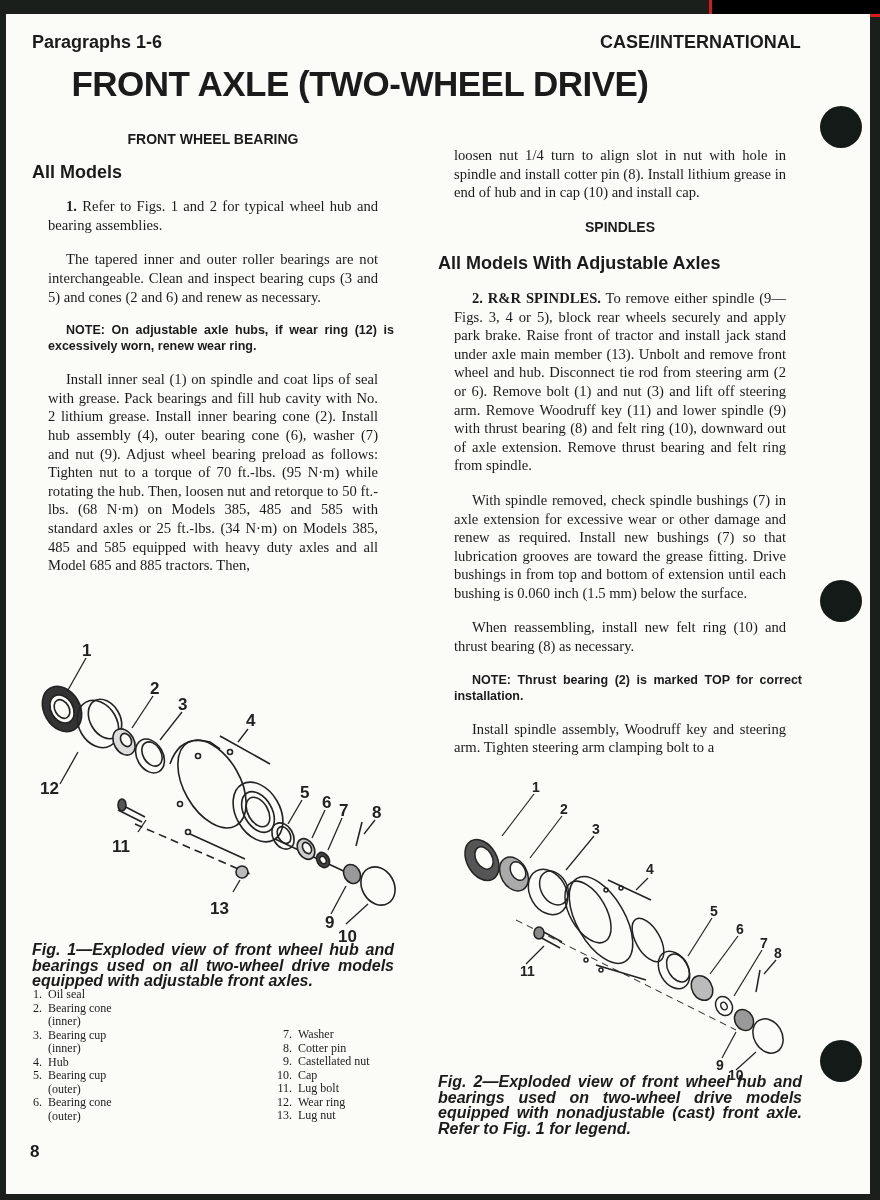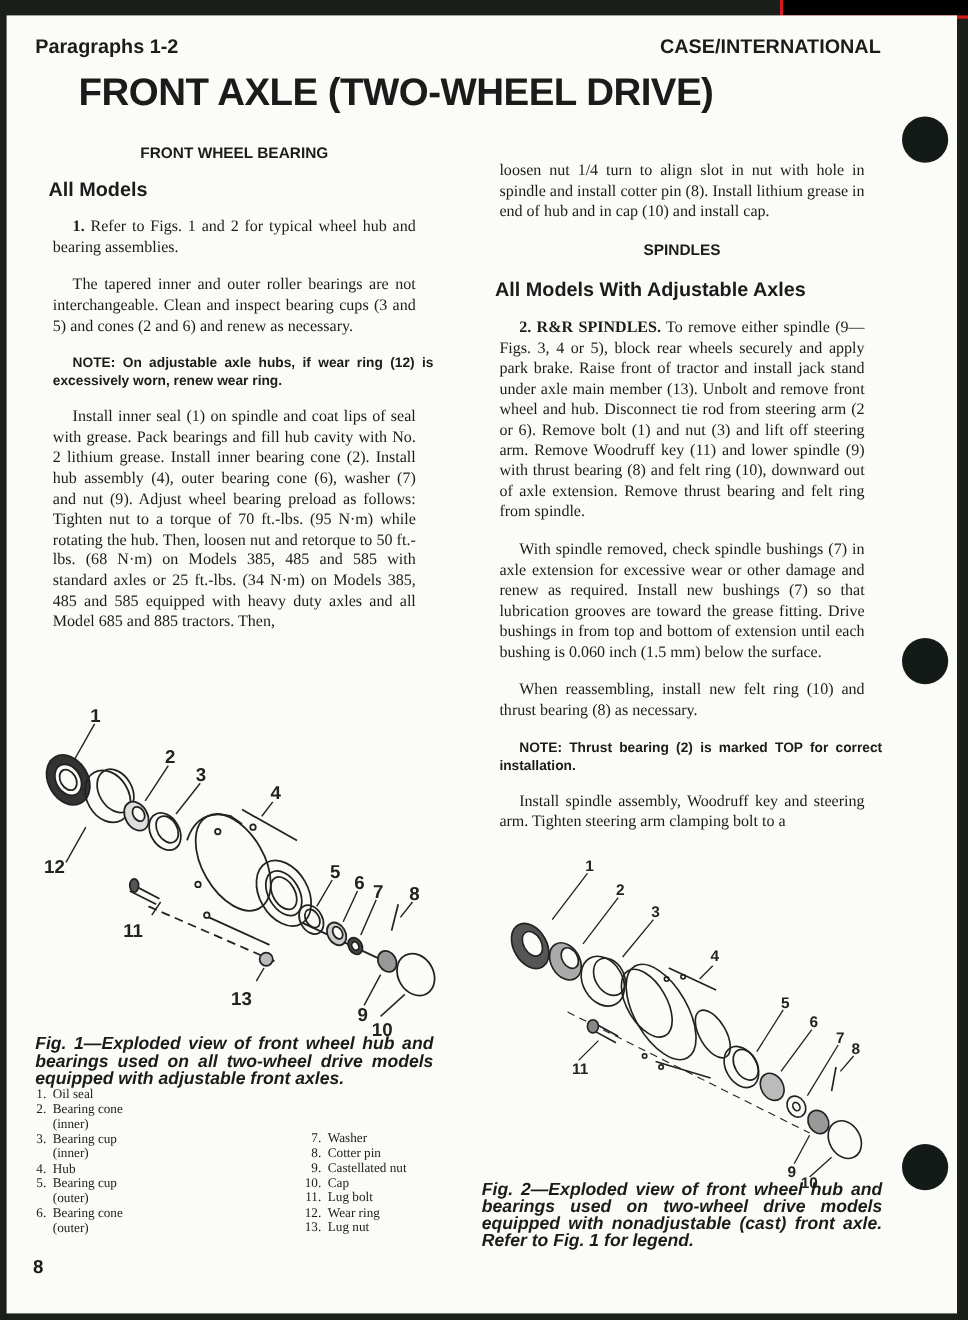--- a/index.html
+++ b/index.html
@@ -25,21 +25,21 @@
   .runhead-left { position:absolute; left:26px; top:18px; font-size:18px; font-weight:bold; }
   .runhead-right { position:absolute; left:594px; top:18px; font-size:18px; font-weight:bold; }
   .title {
     position:absolute; left:0; width:708px; top:50px; text-align:center;
     font-size:35px; font-weight:bold; letter-spacing:-0.5px;
   }
   .col { position:absolute; font-size:14.6px; line-height:18.6px; text-align:justify; }
   .col p { margin:16px; text-indent:18px; }
   .col p.noind { text-indent:0; }
   .h-center { text-align:center; font-weight:bold; font-size:14px; margin:0; }
-  .h-left { font-weight:bold; font-size:18px; margin:12px; }
+  .h-left { font-weight:bold; font-size:18px; margin:0; }
   .note { font-family:"Liberation Sans", sans-serif; font-weight:bold; font-size:12.5px; line-height:16px; margin:0; padding-left:16px; text-indent:12px; }
   .caption { font-family:"Liberation Sans", sans-serif; font-weight:bold; font-style:italic; font-size:16px; line-height:15.5px; text-align:justify; margin:0; }
   .legend { position:absolute; font-size:12px; line-height:13.5px; }
   .legend .item { display:flex; }
   .legend .num { width:22px; text-align:right; padding-right:6px; }
   .legend .txt { white-space:pre-line; }
   .fig { position:absolute; }
   .fig svg { display:block; }
   .lbl { font-family:"Liberation Sans", sans-serif; font-weight:bold; }
   .pagenum { position:absolute; left:24px; top:1128px; font-size:17px; font-weight:bold; }
@@ -48,21 +48,21 @@
 <body>
 
 <div class="redbox"></div>
 
 <div class="page">
 
   <div class="hole" style="left:814px; top:92px;"></div>
   <div class="hole" style="left:814px; top:566px;"></div>
   <div class="hole" style="left:814px; top:1026px;"></div>
 
-  <div class="runhead-left sans">Paragraphs 1-2</div>
+  <div class="runhead-left sans">Paragraphs 1-6</div>
   <div class="runhead-right sans">CASE/INTERNATIONAL</div>
   <div class="title sans">FRONT AXLE (TWO-WHEEL DRIVE)</div>
 
   <div class="col" style="left:26px; top:116px; width:362px;">
     <h2 class="h-center sans" style="margin-bottom:14px;">FRONT WHEEL BEARING</h2>
     <h3 class="h-left sans" style="margin-bottom:10px;">All Models</h3>
     <p><b>1.</b> <span>Refer to Figs. 1 and 2 for typical wheel hub and bearing assemblies.</span></p>
     <p>The tapered inner and outer roller bearings are not interchangeable. Clean and inspect bearing cups (3 and 5) and cones (2 and 6) and renew as necessary.</p>
     <p class="note" style="margin:14px 0 14px 0;">NOTE: On adjustable axle hubs, if wear ring (12) is excessively worn, renew wear ring.</p>
     <p>Install inner seal (1) on spindle and coat lips of seal with grease. Pack bearings and fill hub cavity with No. 2 lithium grease. Install inner bearing cone (2). Install hub assembly (4), outer bearing cone (6), washer (7) and nut (9). Adjust wheel bearing preload as follows: Tighten nut to a torque of 70 ft.-lbs. (95 N·m) while rotating the hub. Then, loosen nut and retorque to 50 ft.-lbs. (68 N·m) on Models 385, 485 and 585 with standard axles or 25 ft.-lbs. (34 N·m) on Models 385, 485 and 585 equipped with heavy duty axles and all Model 685 and 885 tractors. Then,</p>

